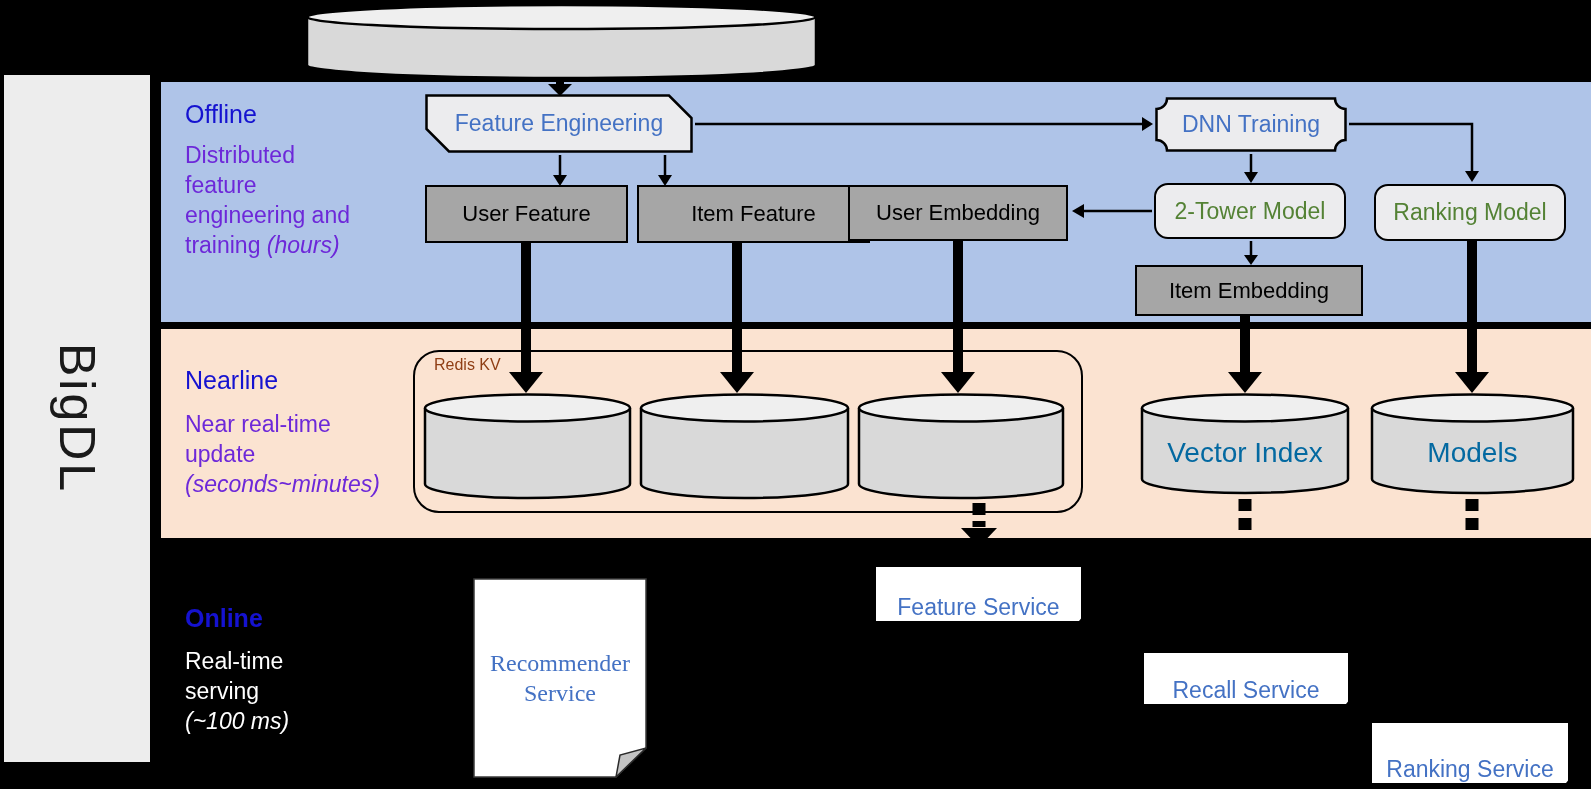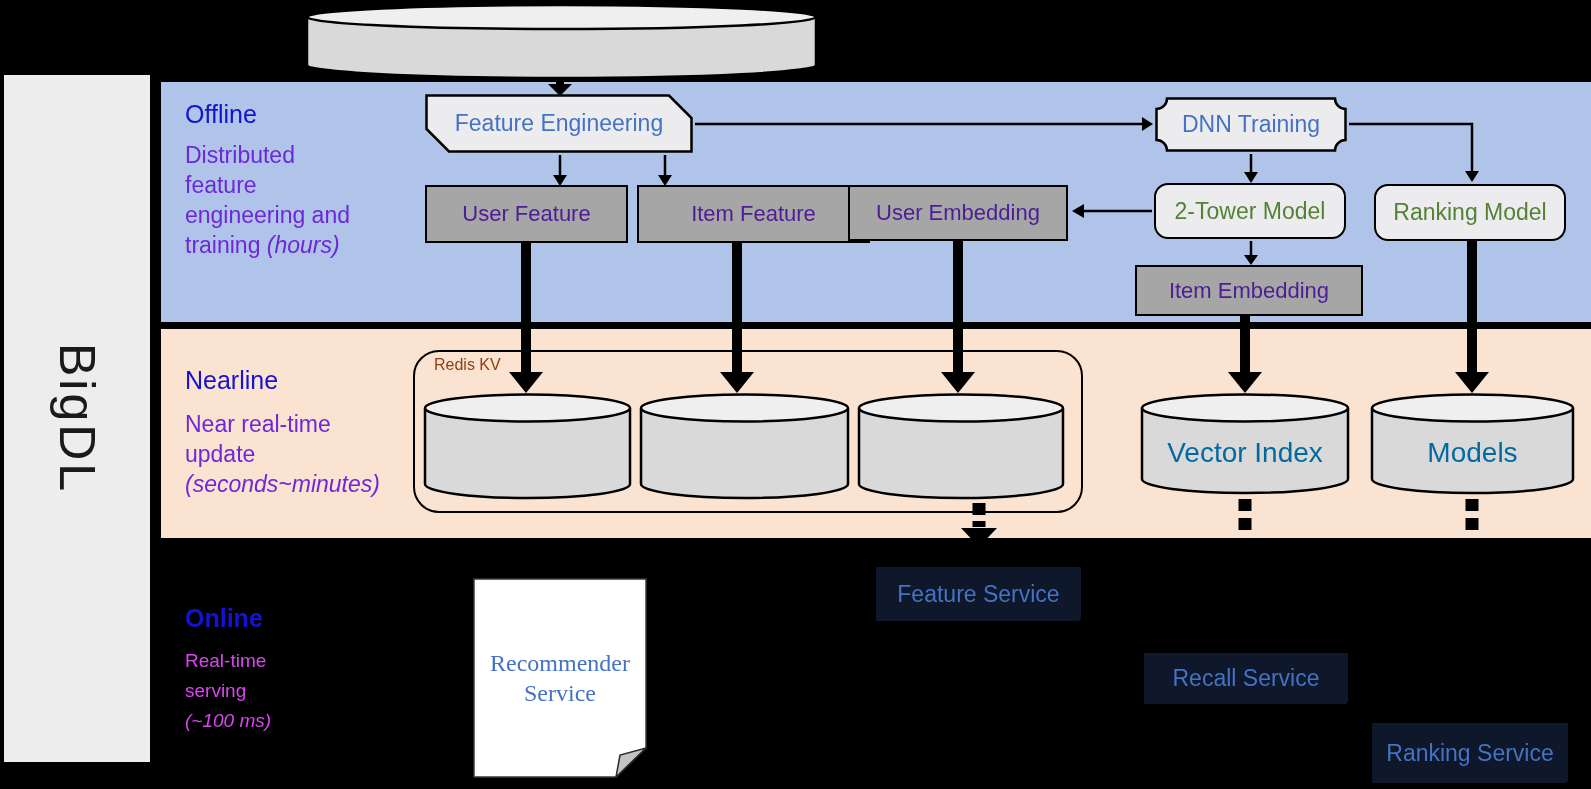--- a/index.html
+++ b/index.html
@@ -9,46 +9,46 @@
   }
   .abs{position:absolute;}
   
   .band{position:absolute;left:161px;width:1430px;}
   .band-offline{top:82px;height:240px;background:#AFC4E8;}
   .band-nearline{top:329px;height:209px;background:#FBE3D1;}
   .band-title{position:absolute;left:24px;font-size:25px;color:#1512D0;}
   .band-desc{position:absolute;left:24px;font-size:23px;line-height:30px;color:#6d28d9;white-space:pre-line;}
   .band-desc .it{font-style:italic;}
   .online-title{position:absolute;left:185px;top:604px;font-size:25px;font-weight:bold;color:#1512D0;}
-  .online-desc{position:absolute;left:185px;top:646px;font-size:19px;line-height:30px;color:#d946ef;white-space:pre-line;}
+  .online-desc{position:absolute;left:185px;top:646px;font-size:23px;line-height:30px;color:#ffffff;white-space:pre-line;}
   .online-desc .it{font-style:italic;}
   
   .bigdl-strip{left:4px;top:75px;width:146px;height:687px;background:#EDEDED;
     display:flex;align-items:center;justify-content:center;}
   .bigdl-strip span{writing-mode:vertical-rl;font-size:50px;color:#1a1a1a;letter-spacing:3px;}
   
   .lbl{position:absolute;inset:0;display:flex;align-items:center;justify-content:center;text-align:center;}
   
   .gbox{position:absolute;background:#A6A6A6;border:2.5px solid #000;box-sizing:border-box;
-    display:flex;align-items:center;justify-content:center;font-size:22px;color:#4c1d95;z-index:4;}
+    display:flex;align-items:center;justify-content:center;font-size:22px;color:#000000;z-index:4;}
   
   .soft{position:absolute;background:#ECECEE;border:2.5px solid #000;border-radius:14px;box-sizing:border-box;
     display:flex;align-items:center;justify-content:center;font-size:23px;color:#548235;z-index:4;}
   
   .shape{position:absolute;z-index:4;}
   .shape .lbl{font-size:23px;color:#4472C4;}
   
   .cyl{position:absolute;z-index:4;}
   .cyl .lbl{font-size:28px;color:#0369a1;padding-top:18px;}
   
   .redis-box{left:413px;top:350px;width:670px;height:163px;border:2.5px solid #000;border-radius:26px;
     box-sizing:border-box;z-index:2;}
   .redis-lbl{left:434px;top:356px;font-size:16px;color:#8F3E14;z-index:3;}
   
-  .svc{position:absolute;background:#0f172a;display:flex;align-items:center;justify-content:center;
+  .svc{position:absolute;background:#ffffff;display:flex;align-items:flex-end;justify-content:center;
     font-size:23px;color:#4472C4;z-index:4;}
   .svc::after{content:"";position:absolute;right:-2px;bottom:-5px;width:10px;height:10px;background:#000;
     clip-path:polygon(100% 0,100% 100%,20% 100%);}
   
   .doc{left:473px;top:578px;width:174px;height:200px;z-index:4;font-family:Liberation Serif, serif;}
   .doc .lbl{font-size:24px;color:#4472C4;white-space:pre-line;line-height:30px;}
   
   #wires{position:absolute;left:0;top:0;z-index:3;pointer-events:none;}
 </style>
 </head>

